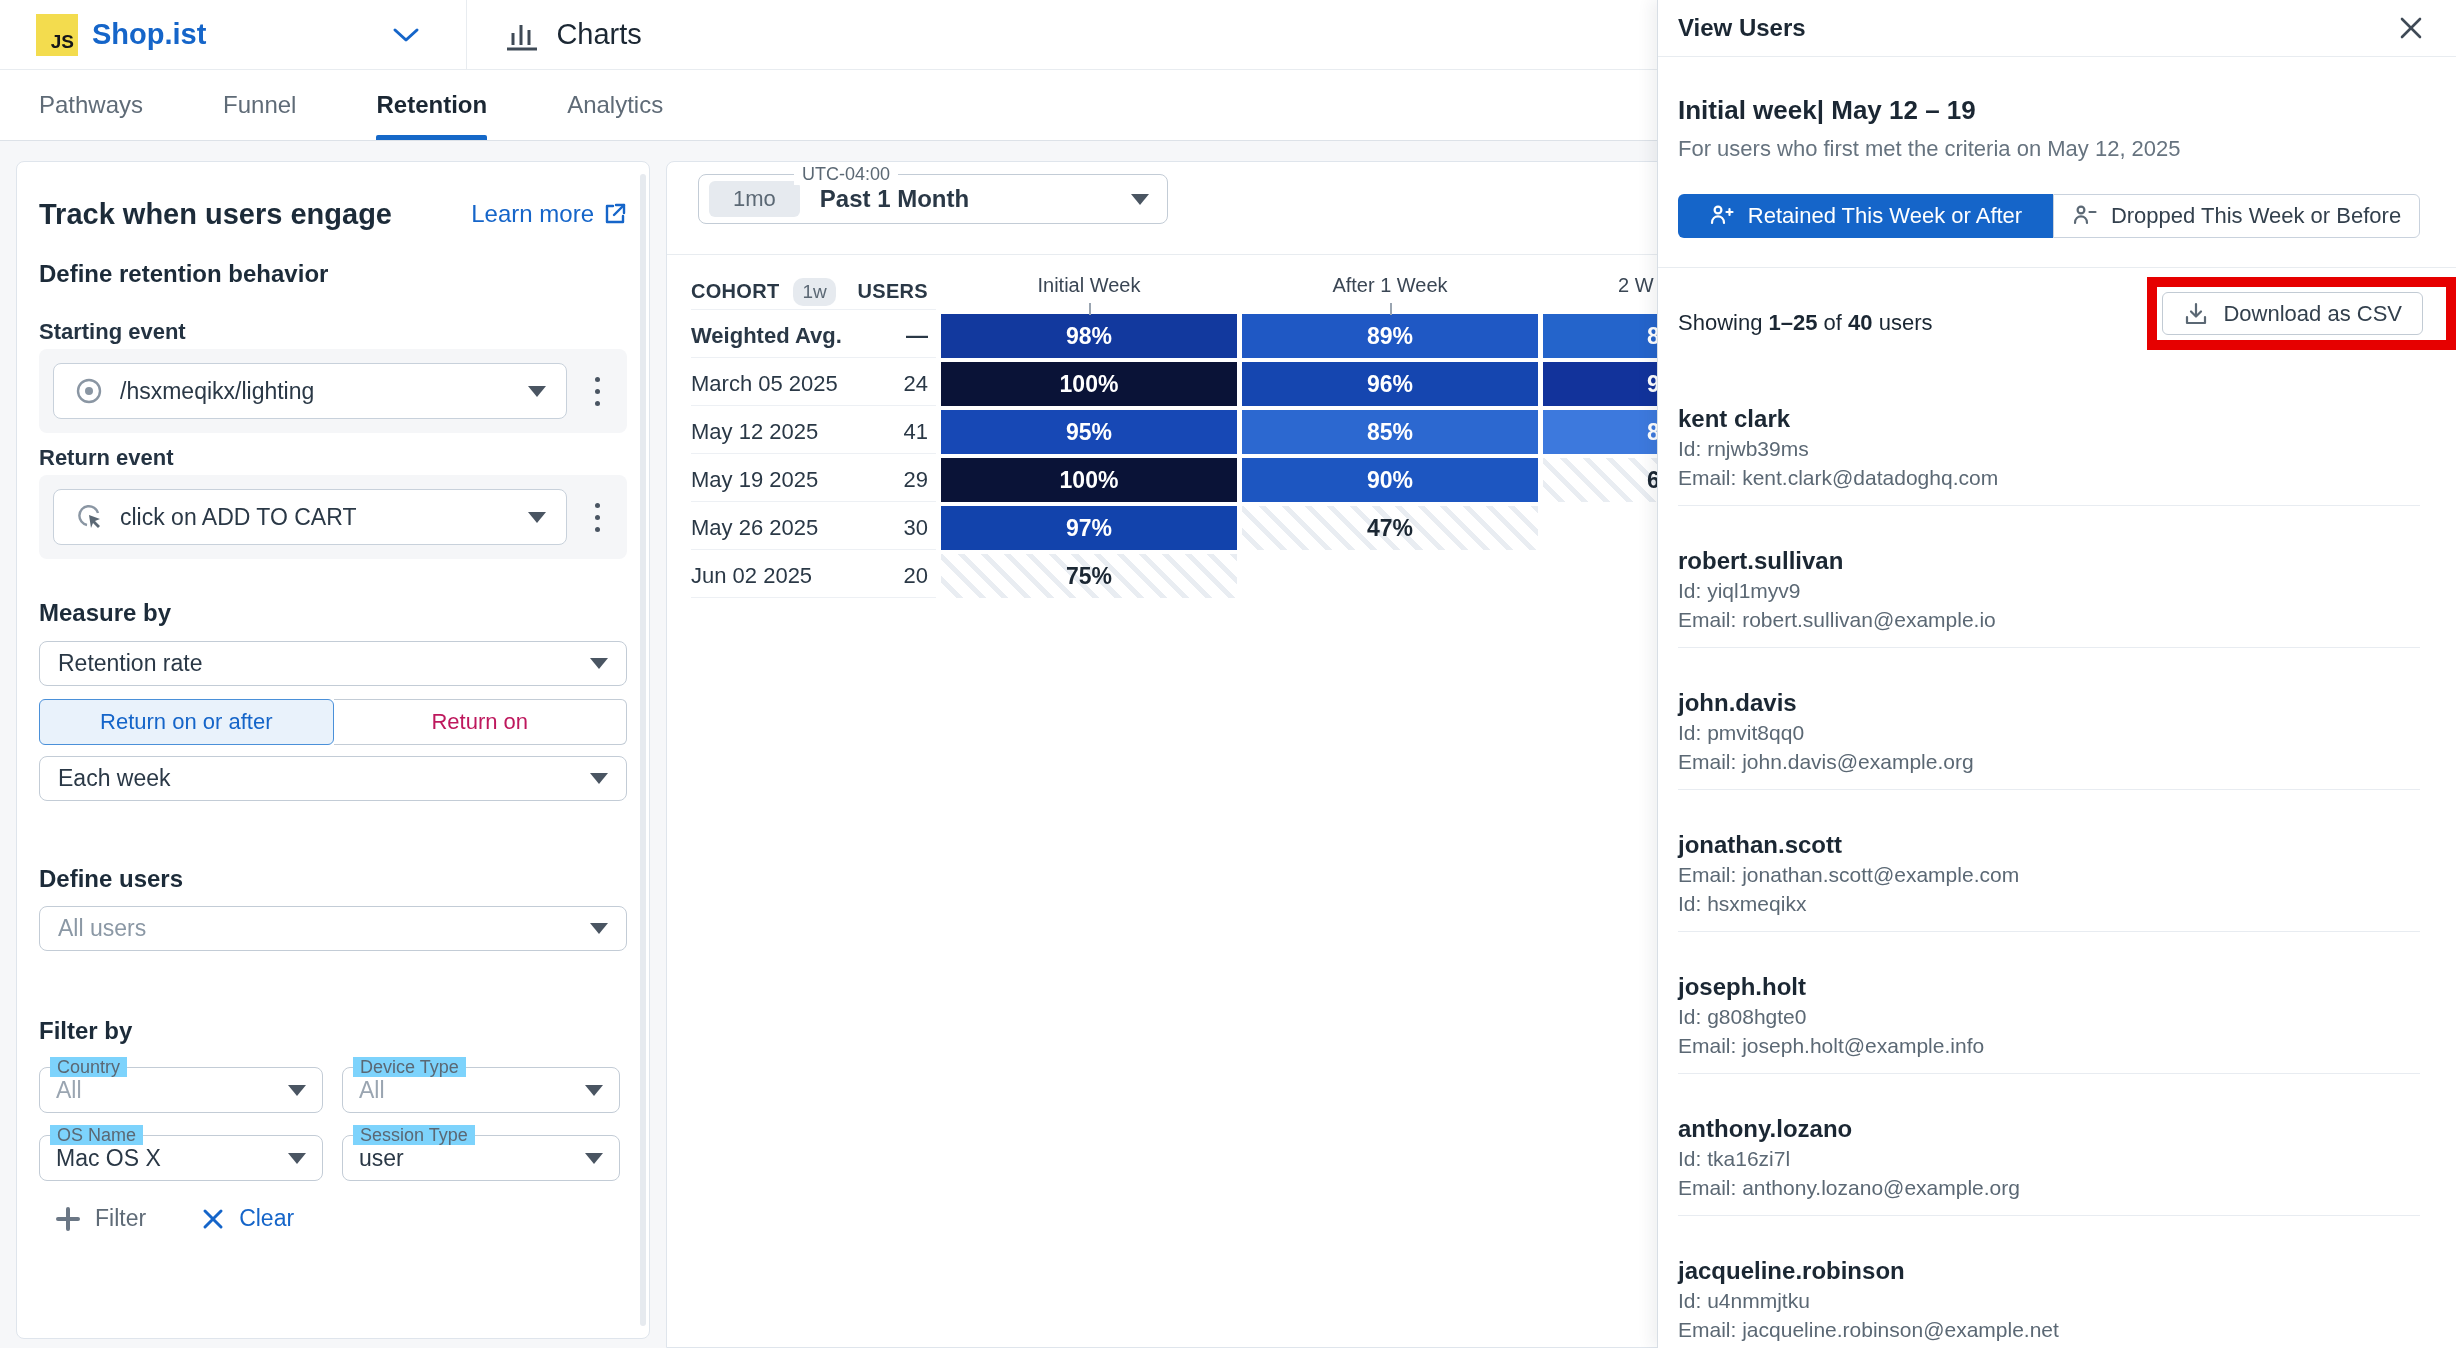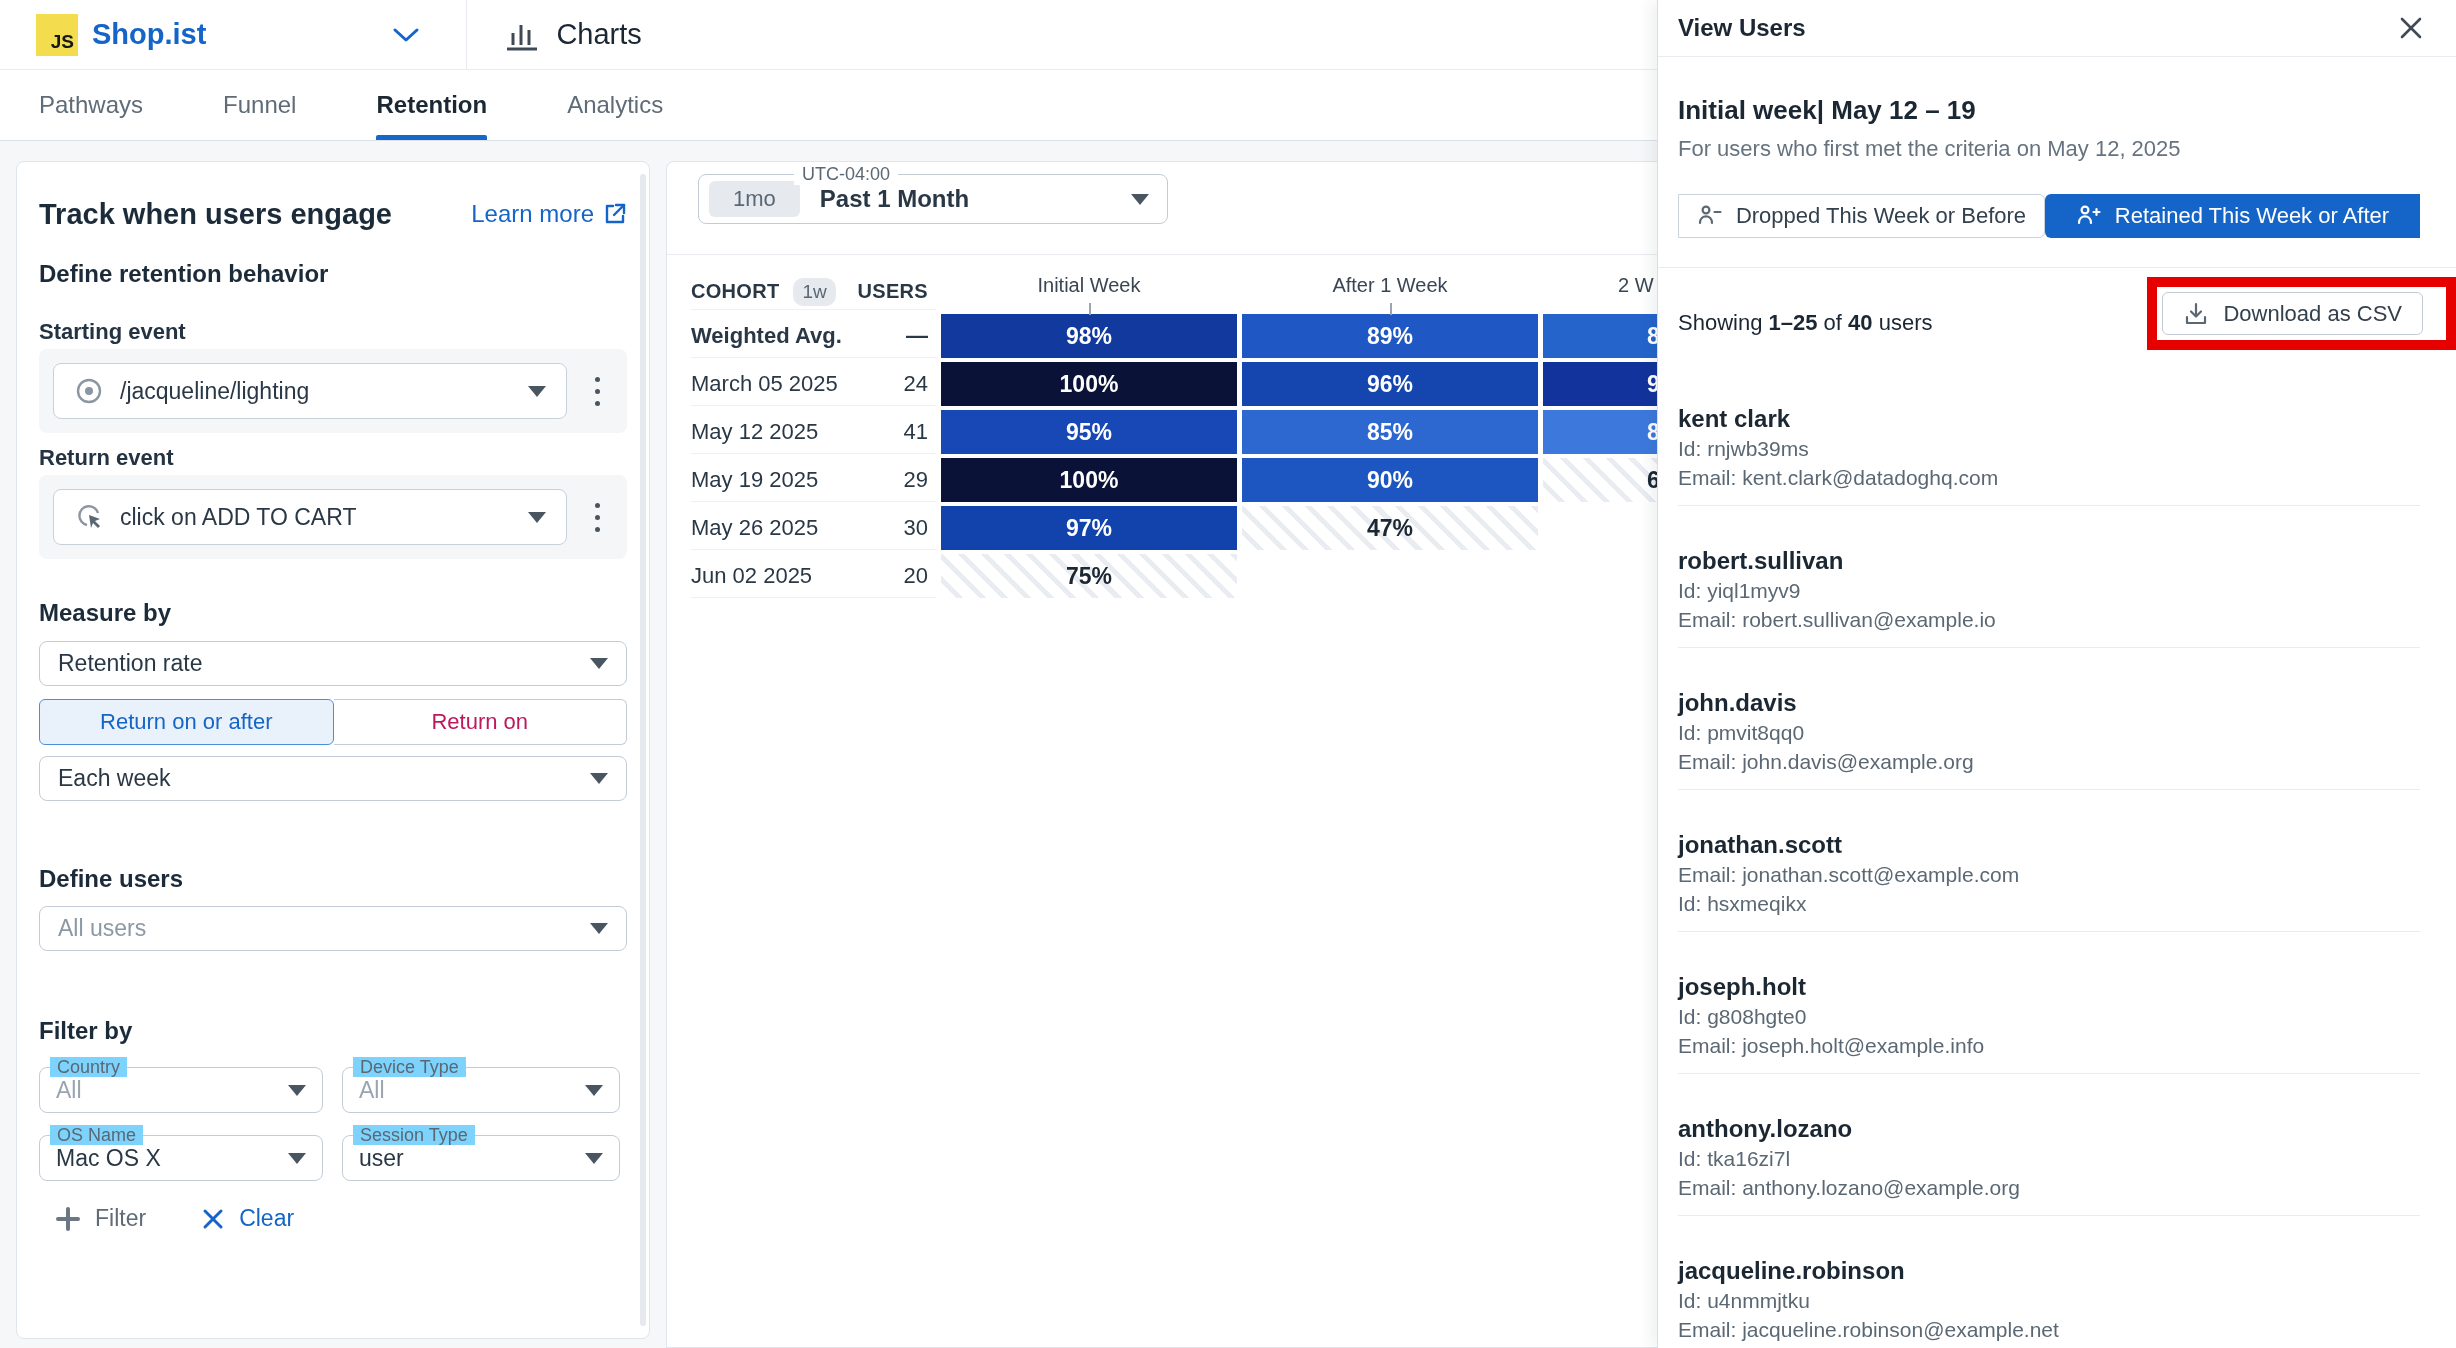--- a/index.html
+++ b/index.html
@@ -163,21 +163,21 @@
   <div class="gray-box" style="margin-top:4px">
     <div class="event-select">
       <span>
         <svg width="30" height="30" viewBox="0 0 30 30">
             <g fill="none" stroke="#8a96a3" stroke-width="2.4">
               <circle cx="15" cy="15" r="11"></circle>
               <circle cx="15" cy="15" r="4" fill="#8a96a3" stroke="none"></circle>
             </g>
           </svg>
       </span>
-      <span class="etext">/jacqueline/lighting</span>
+      <span class="etext">/hsxmeqikx/lighting</span>
       <span class="caret"></span>
     </div>
     <div class="kebab">
         <i></i>
         <i></i>
         <i></i>
       </div>
   </div>
 
   <div class="fld-label" style="margin-top:12px">Return event</div>
@@ -363,44 +363,44 @@
             <line x1="24" y1="6" x2="6" y2="24"></line>
           </g>
         </svg>
     </span>
   </div>
   <div class="p-body">
     <div class="p-heading">Initial week|  May 12 – 19</div>
     <div class="p-sub">For users who first met the criteria on May 12, 2025</div>
 
     <div class="p-toggle">
-      <div class="pt-btn pt-off">
-        <span>
-          <svg width="26" height="26" viewBox="0 0 26 26">
-              <g fill="none" stroke="#5b6874" stroke-width="2.2" stroke-linecap="round">
-                <circle cx="9" cy="7" r="3.4"></circle>
-                <path d="M3 20 C3 15.5 6 13.4 9 13.4 C12 13.4 15 15.5 15 20"></path>
-                <line x1="17.5" y1="9" x2="23.5" y2="9"></line>
-              </g>
-            </svg>
-        </span>
-        <span>Dropped This Week or Before</span>
-      </div>
       <div class="pt-btn pt-on">
         <span>
           <svg width="26" height="26" viewBox="0 0 26 26">
               <g fill="none" stroke="#ffffff" stroke-width="2.2" stroke-linecap="round">
                 <circle cx="9" cy="7" r="3.4"></circle>
                 <path d="M3 20 C3 15.5 6 13.4 9 13.4 C12 13.4 15 15.5 15 20"></path>
                 <line x1="17.5" y1="9" x2="23.5" y2="9"></line>
                 <line x1="20.5" y1="6" x2="20.5" y2="12"></line>
               </g>
             </svg>
         </span>
         <span>Retained This Week or After</span>
+      </div>
+      <div class="pt-btn pt-off">
+        <span>
+          <svg width="26" height="26" viewBox="0 0 26 26">
+              <g fill="none" stroke="#5b6874" stroke-width="2.2" stroke-linecap="round">
+                <circle cx="9" cy="7" r="3.4"></circle>
+                <path d="M3 20 C3 15.5 6 13.4 9 13.4 C12 13.4 15 15.5 15 20"></path>
+                <line x1="17.5" y1="9" x2="23.5" y2="9"></line>
+              </g>
+            </svg>
+        </span>
+        <span>Dropped This Week or Before</span>
       </div>
     </div>
 
     <div class="p-div"></div>
 
     <div class="p-actions">
       <div class="p-showing">
         <span>Showing</span>
         <b>1–25</b>
         <span>of</span>

